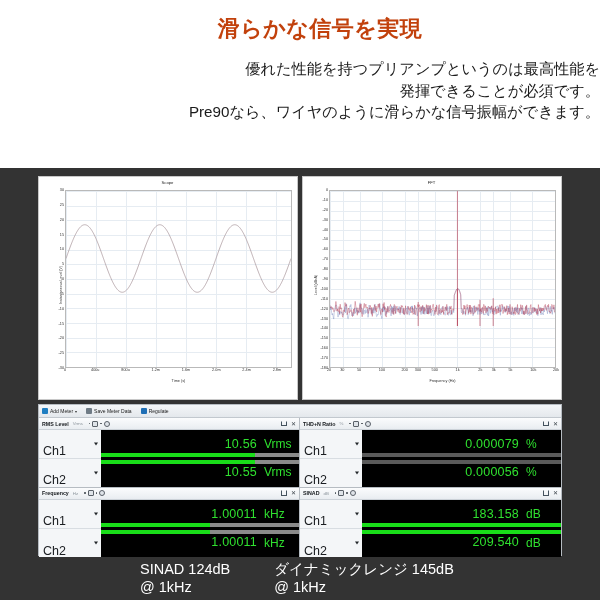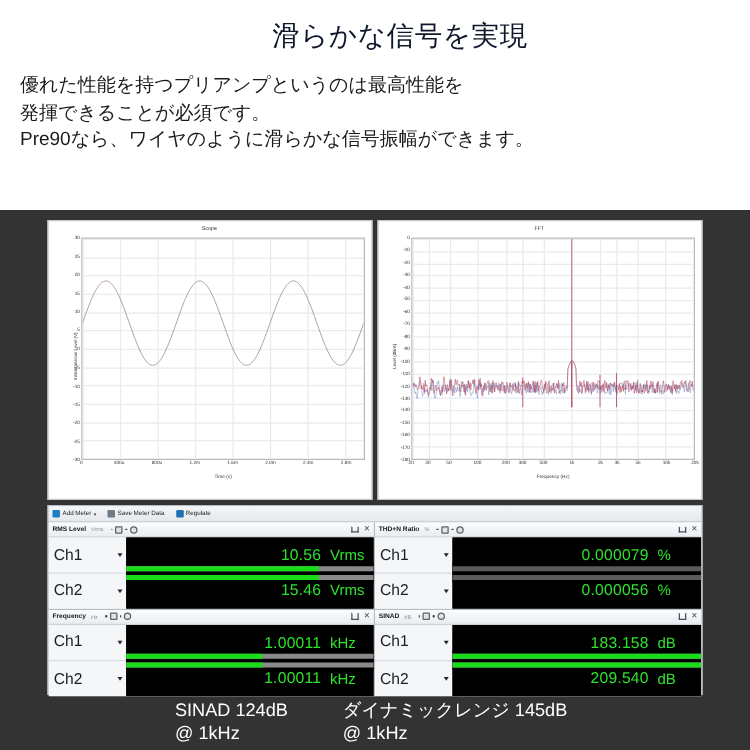--- a/index.html
+++ b/index.html
@@ -7,33 +7,34 @@
     width: 600px; height: 600px;
     font-family: "Liberation Sans", "DejaVu Sans", sans-serif;
     background: #ffffff;
     overflow: hidden;
   }
   .page { position: relative; width: 600px; height: 600px; background: #fff; }
 
   
   .headline {
     text-align: center;
-    color: #0f172a;
+    color: #c2410c;
     font-size: 22px;
-    font-weight: normal;
+    font-weight: bold;
     padding-top: 14px;
     letter-spacing: 0.5px;
     padding-left: 40px;
   }
   .body-copy {
     margin: 14px 0 0 16px;
     color: #1a1a1a;
     font-size: 15.2px;
     line-height: 1.42;
     white-space: pre-line;
+    text-align: right;
   }
 
   
   .stage {
     position: absolute;
     left: 0; top: 168px;
     width: 600px; height: 432px;
     background: #333333;
   }
 
@@ -193,21 +194,21 @@
     position: relative;
     background: #f4f6f8;
   }
   .ch-col {
     width: 62px; flex: none;
     display: flex; flex-direction: column;
     border-right: 0;
   }
   .ch-cell {
     flex: 1;
-    display: flex; align-items: center;
+    display: flex; align-items: flex-end;
     padding-left: 4px;
     position: relative;
     border-bottom: 1px solid #d8dde2;
   }
   .ch-cell:last-child { border-bottom: none; }
   .ch-label { font-size: 12.5px; color: #1a1d21; line-height: 1; }
   .ch-caret {
     position: absolute; right: 3px; top: 50%;
     transform: translateY(-50%);
     width: 0; height: 0;
@@ -489,21 +490,21 @@
                   <span class="ch-label">Ch2</span>
                   <span class="ch-caret"></span>
                 </div>
               </div>
               <div class="readout-col">
                 <div class="readout-row">
                   <span class="readout-value">10.56</span>
                   <span class="readout-unit">Vrms</span>
                 </div>
                 <div class="readout-row">
-                  <span class="readout-value">15.46</span>
+                  <span class="readout-value">10.55</span>
                   <span class="readout-unit">Vrms</span>
                 </div>
                 <div class="bar-stack">
                   <div class="bar-track">
                     <div class="bar-fill" style="width: 78%;"></div>
                   </div>
                   <div class="bar-track">
                     <div class="bar-fill" style="width: 78%;"></div>
                   </div>
                 </div>

